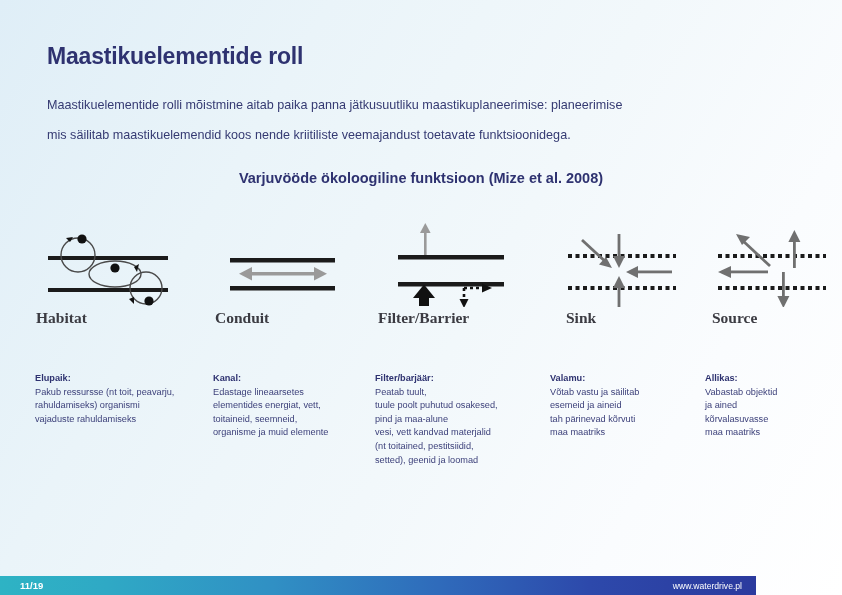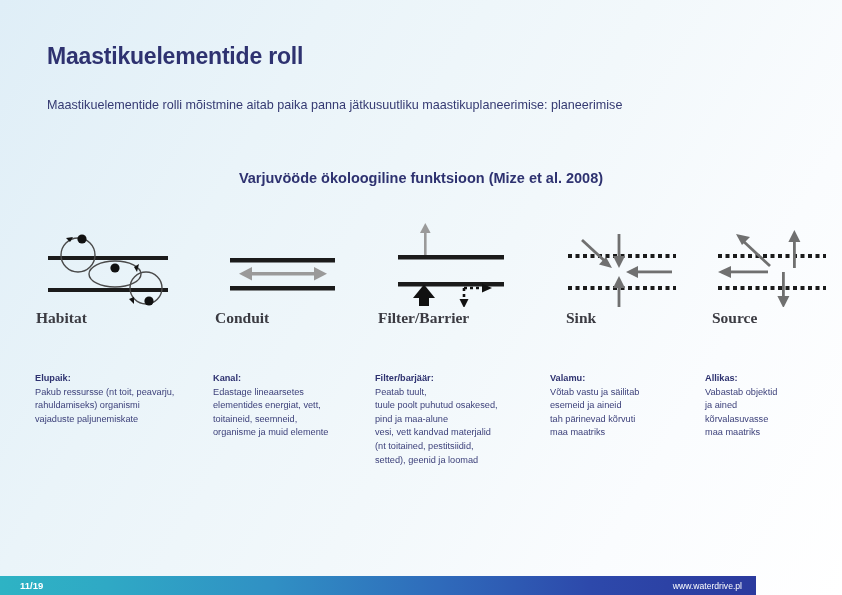--- a/index.html
+++ b/index.html
@@ -139,20 +139,21 @@
 </style>
 </head>
 <body>
 
 <div id="slide">
 
   <div id="page-title">Maastikuelementide roll</div>
 
   <div id="intro-para">
     <div>Maastikuelementide rolli mõistmine aitab paika panna jätkusuutliku maastikuplaneerimise: planeerimise</div>
+    <div>mis säilitab maastikuelemendid koos nende kriitiliste veemajandust toetavate funktsioonidega.</div>
   </div>
 
   <div id="section-heading">Varjuvööde ökoloogiline funktsioon (Mize et al. 2008)</div>
 
   <div id="diagram-row">
 
     <div class="diagram-cell" style="left:0px;">
       <svg class="diagram-art" viewBox="0 0 160 95">
         <rect x="18" y="44" width="120" height="4" fill="#1b1b1b"></rect>
         <rect x="18" y="76" width="120" height="4" fill="#1b1b1b"></rect>
@@ -234,21 +235,21 @@
       <div class="diagram-label" style="left:14px;">Source</div>
     </div>
   </div>
 
   <div id="captions">
 
     <div class="caption-block" style="left:5px;">
       <div class="caption-title caption-line">Elupaik:</div>
       <div class="caption-line">Pakub ressursse (nt toit, peavarju,</div>
       <div class="caption-line">rahuldamiseks) organismi</div>
-      <div class="caption-line">vajaduste paljunemiskate</div>
+      <div class="caption-line">vajaduste rahuldamiseks</div>
     </div>
 
     <div class="caption-block" style="left:345px;">
       <div class="caption-title caption-line">Filter/barjäär:</div>
       <div class="caption-line">Peatab tuult,</div>
       <div class="caption-line">tuule poolt puhutud osakesed,</div>
       <div class="caption-line">pind ja maa-alune</div>
       <div class="caption-line">vesi, vett kandvad materjalid</div>
       <div class="caption-line">(nt toitained, pestitsiidid,</div>
       <div class="caption-line">setted), geenid ja loomad</div>

